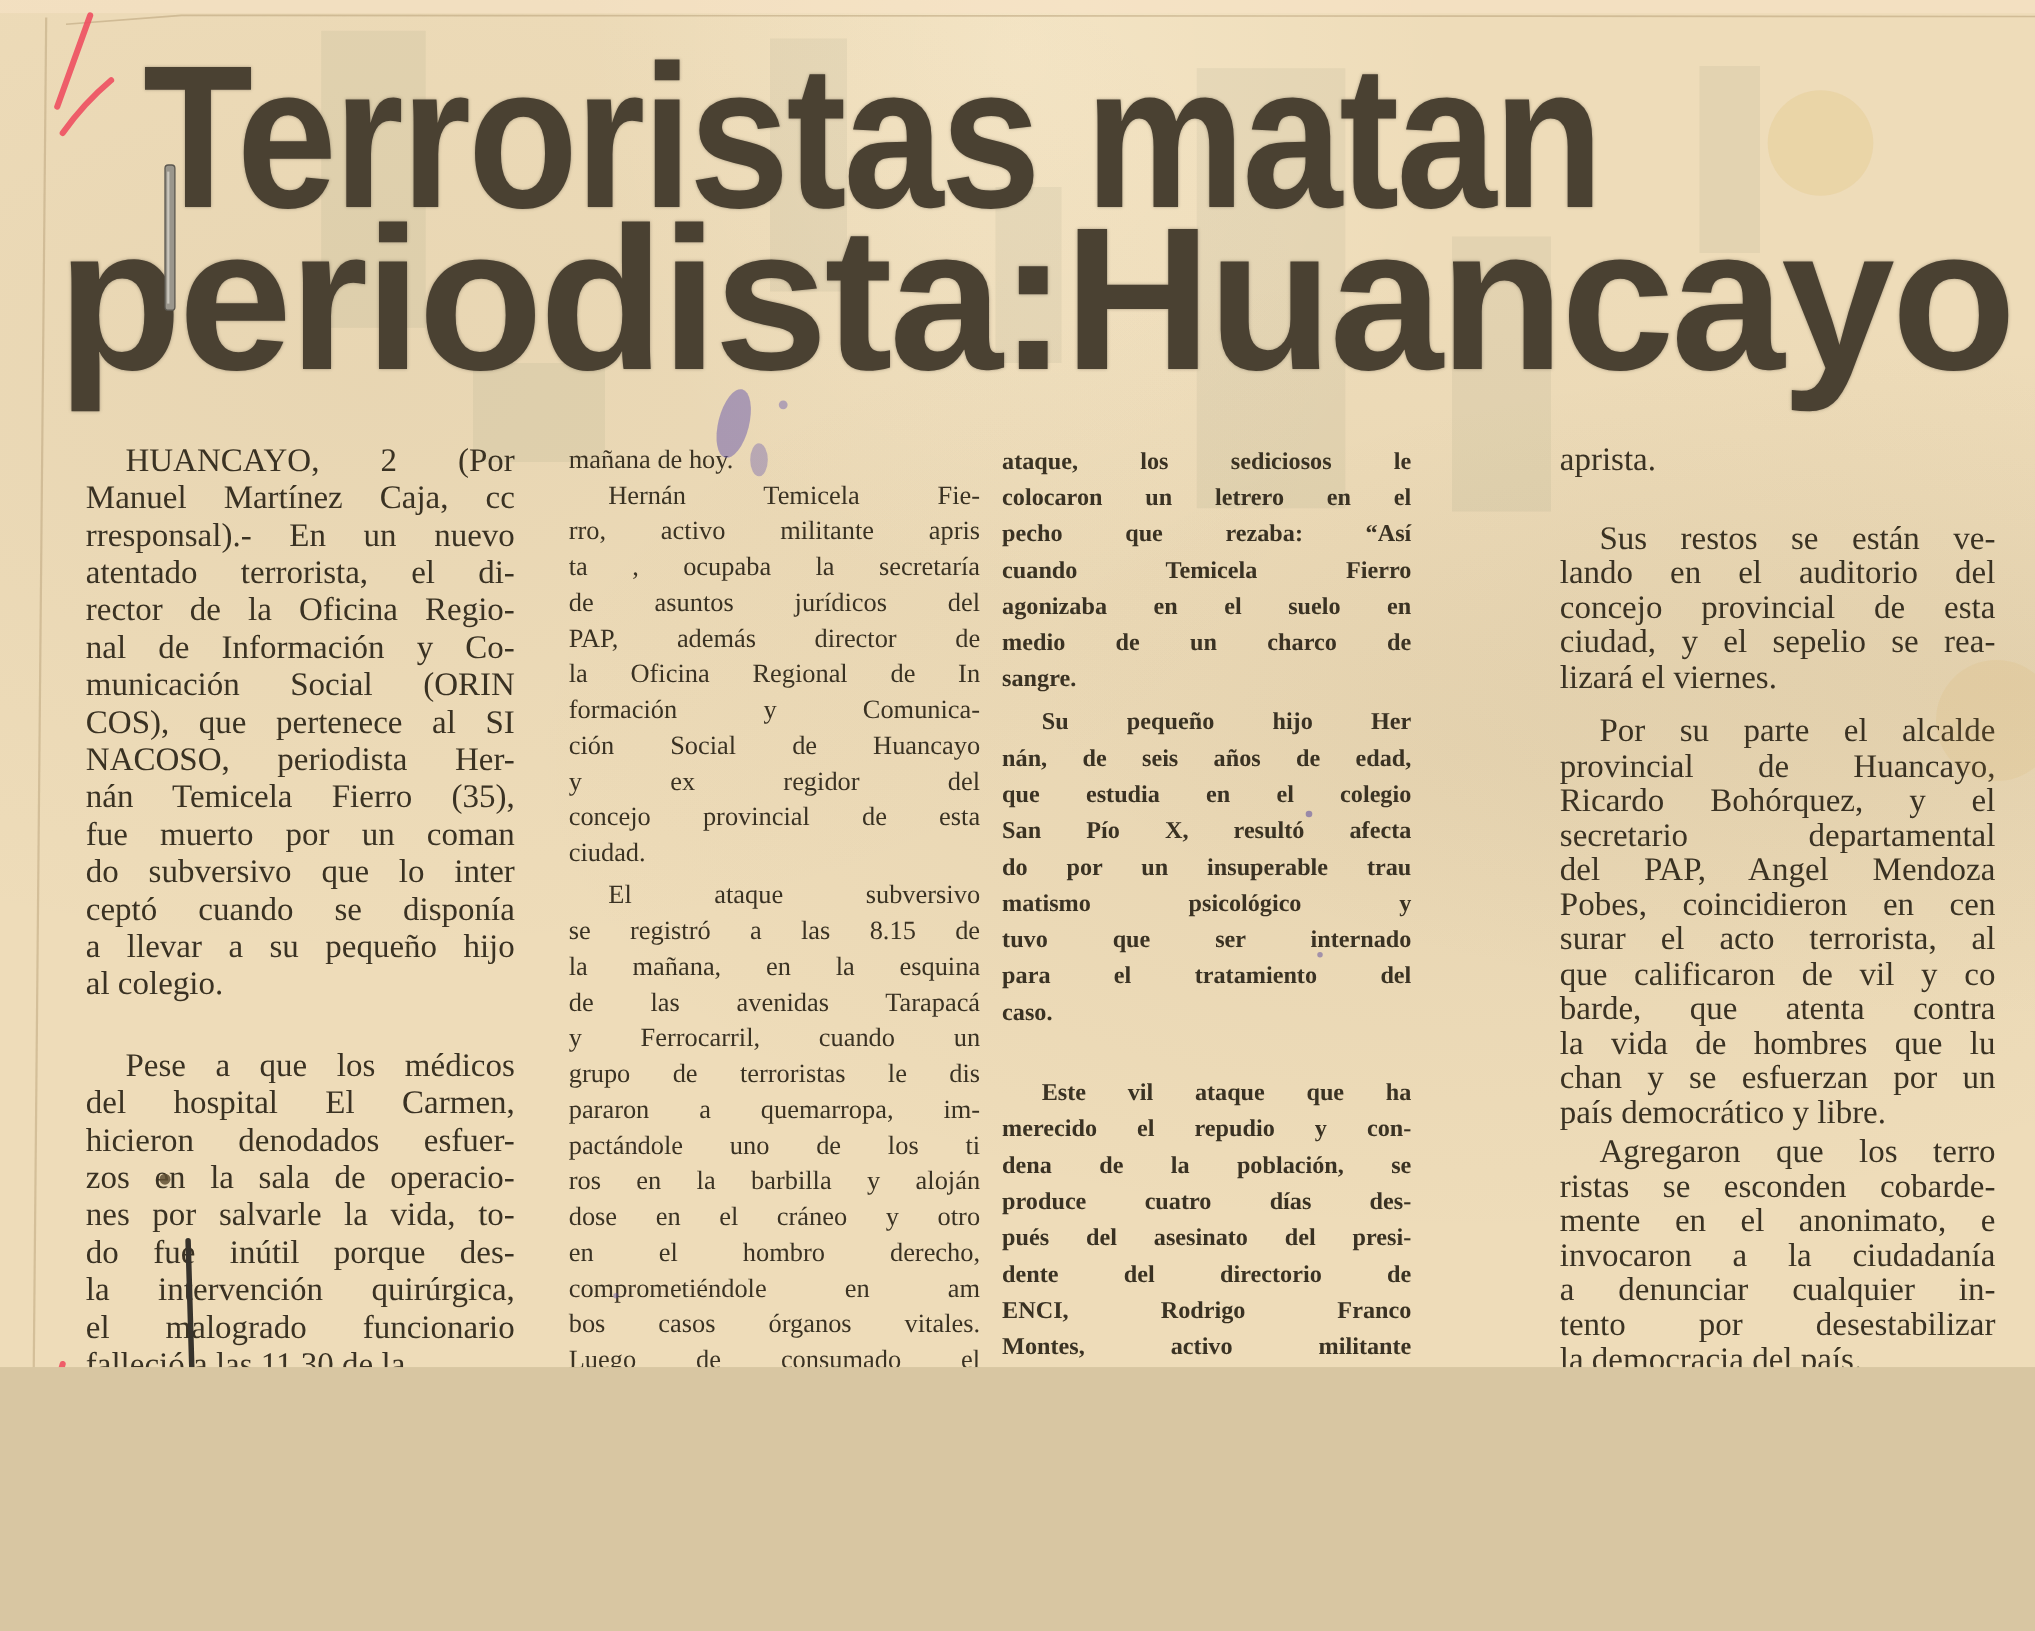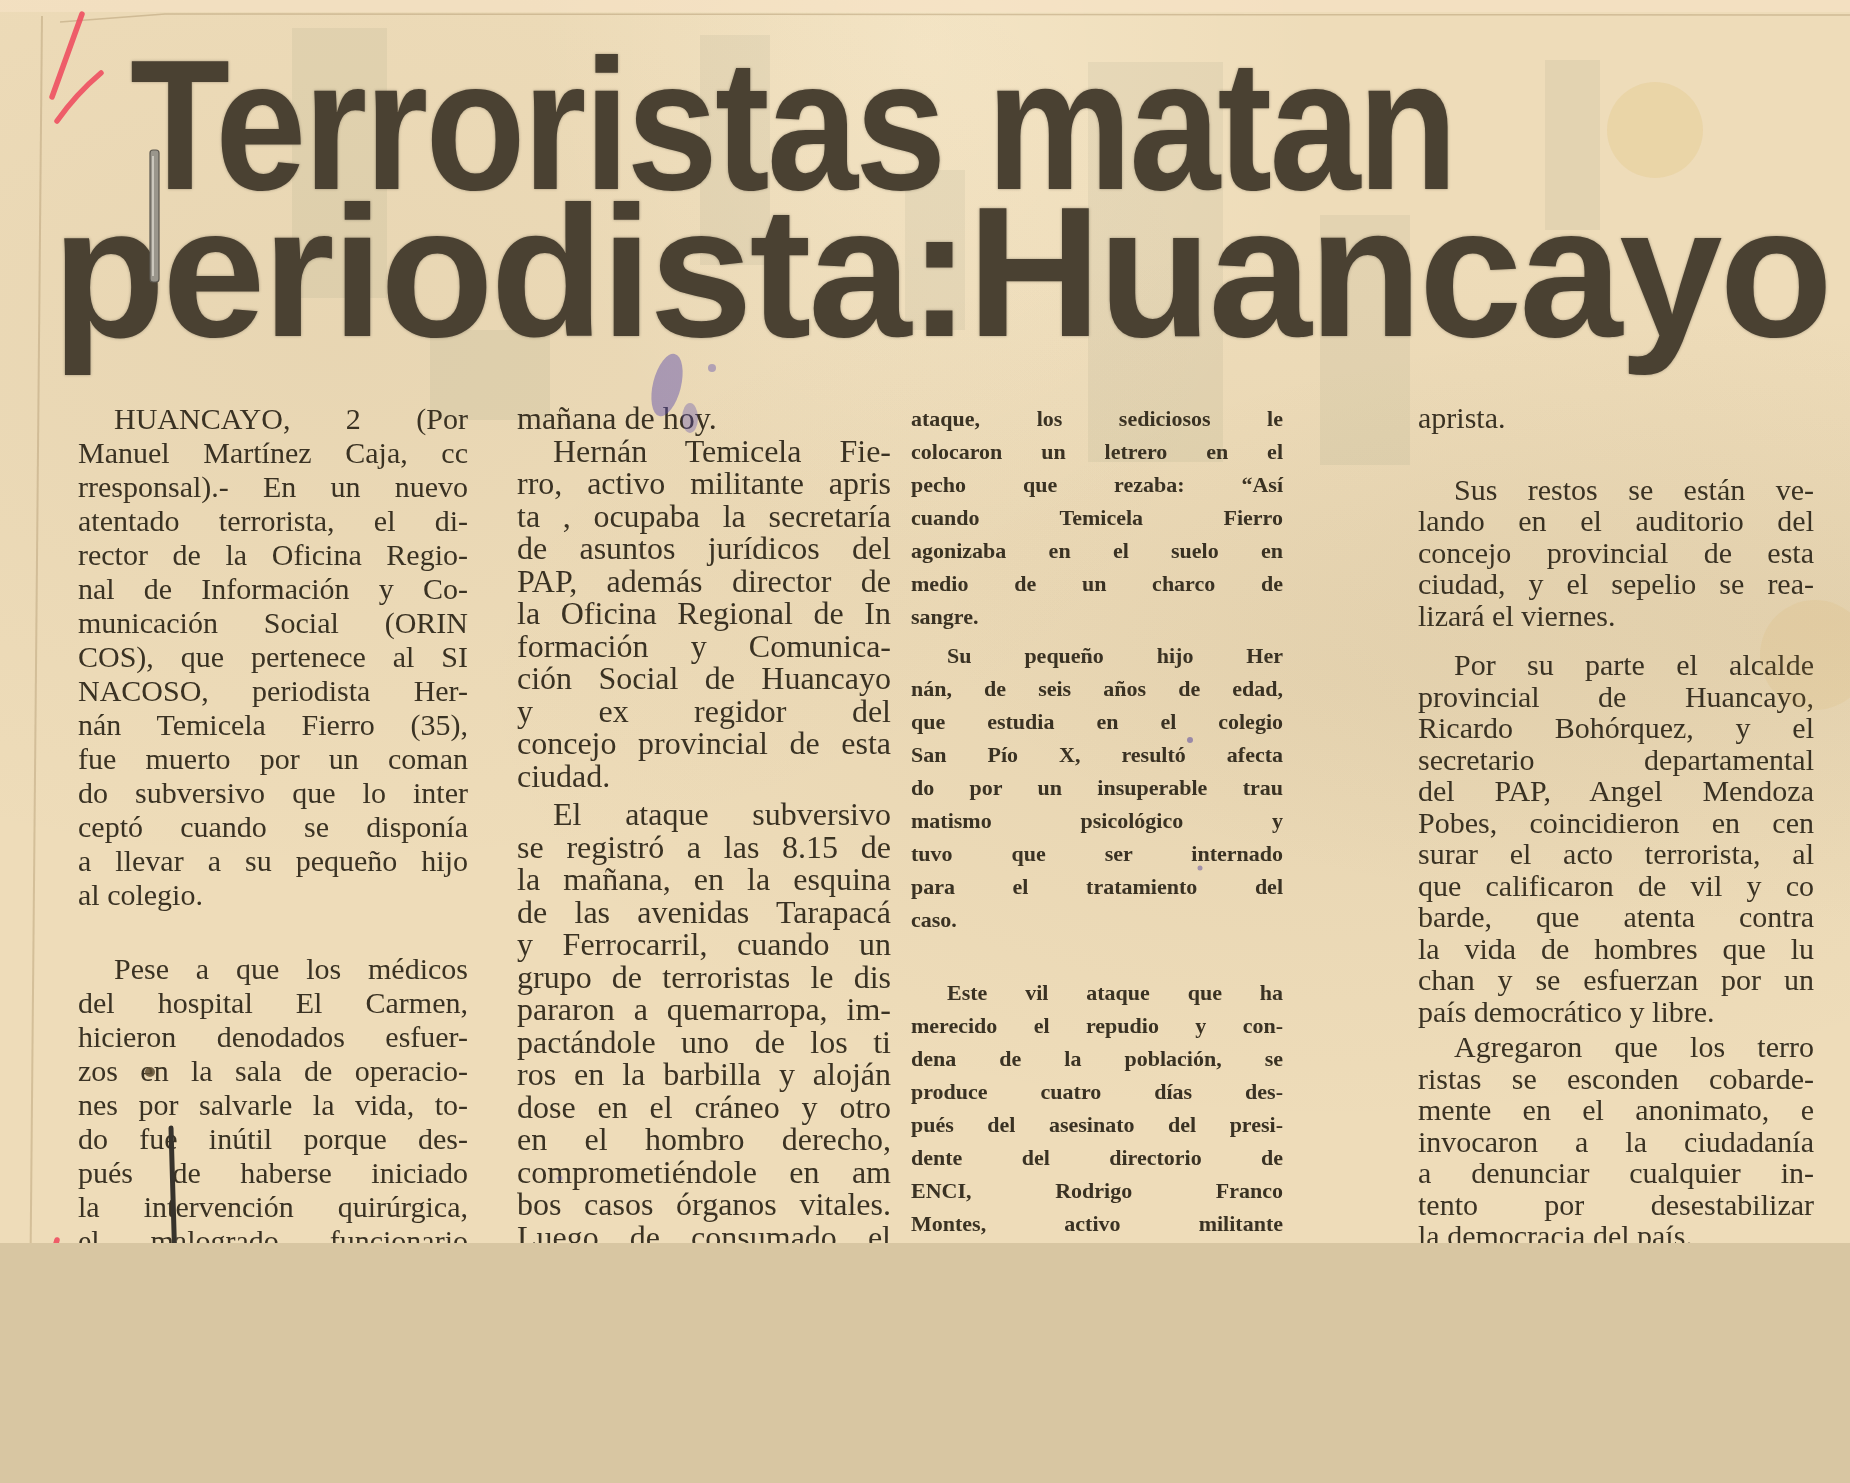--- a/index.html
+++ b/index.html
@@ -28,21 +28,21 @@
     font-family:"Liberation Sans", sans-serif;font-weight:700;
     font-size:185px;line-height:1;letter-spacing:-3px;color:#4a4132;
     transform-origin:left top;
     text-shadow:0 0 3px rgba(74,65,50,.45);
   }
   .hl1{left:130px;top:33px;}
   .hl2{left:52px;top:180px;}
 
   .col{position:absolute;top:402px;color:#3a3223;}
   .c1{left:78px;width:390px;font-size:30px;line-height:34px;}
-  .c2{left:517px;width:374px;font-size:32px;line-height:32.5px;}
+  .c2{left:517px;width:374px;font-size:24px;line-height:32.5px;}
   .c3{left:911px;width:372px;font-size:22px;line-height:33px;font-weight:bold;}
   .c4{left:1418px;width:396px;font-size:30px;line-height:31.5px;}
   .ln{text-align:justify;text-align-last:justify;}
   .ln.end{text-align-last:left;}
   .ln.ind{text-indent:36px;}
 
   .artifacts{position:absolute;left:0;top:0;pointer-events:none;}
 
   .hand{
     position:absolute;color:#4637a0;
@@ -84,21 +84,20 @@
       <div class="ln">do subversivo que lo inter</div>
       <div class="ln">ceptó cuando se disponía</div>
       <div class="ln">a llevar a su pequeño hijo</div>
       <div class="ln end">al colegio.</div>
       <div class="ln ind" style="margin-top: 40px;">Pese a que los médicos</div>
       <div class="ln">del hospital El Carmen,</div>
       <div class="ln">hicieron denodados esfuer-</div>
       <div class="ln">zos en la sala de operacio-</div>
       <div class="ln">nes por salvarle la vida, to-</div>
       <div class="ln">do fue inútil porque des-</div>
-      <div class="ln">pués de haberse iniciado</div>
       <div class="ln">la intervención quirúrgica,</div>
       <div class="ln">el malogrado funcionario</div>
       <div class="ln end">falleció a las 11.30 de la</div>
     </div>
   <div class="col c2">
       <div class="ln end">mañana de hoy.</div>
       <div class="ln ind">Hernán Temicela Fie-</div>
       <div class="ln">rro, activo militante apris</div>
       <div class="ln">ta , ocupaba la secretaría</div>
       <div class="ln">de asuntos jurídicos del</div>

